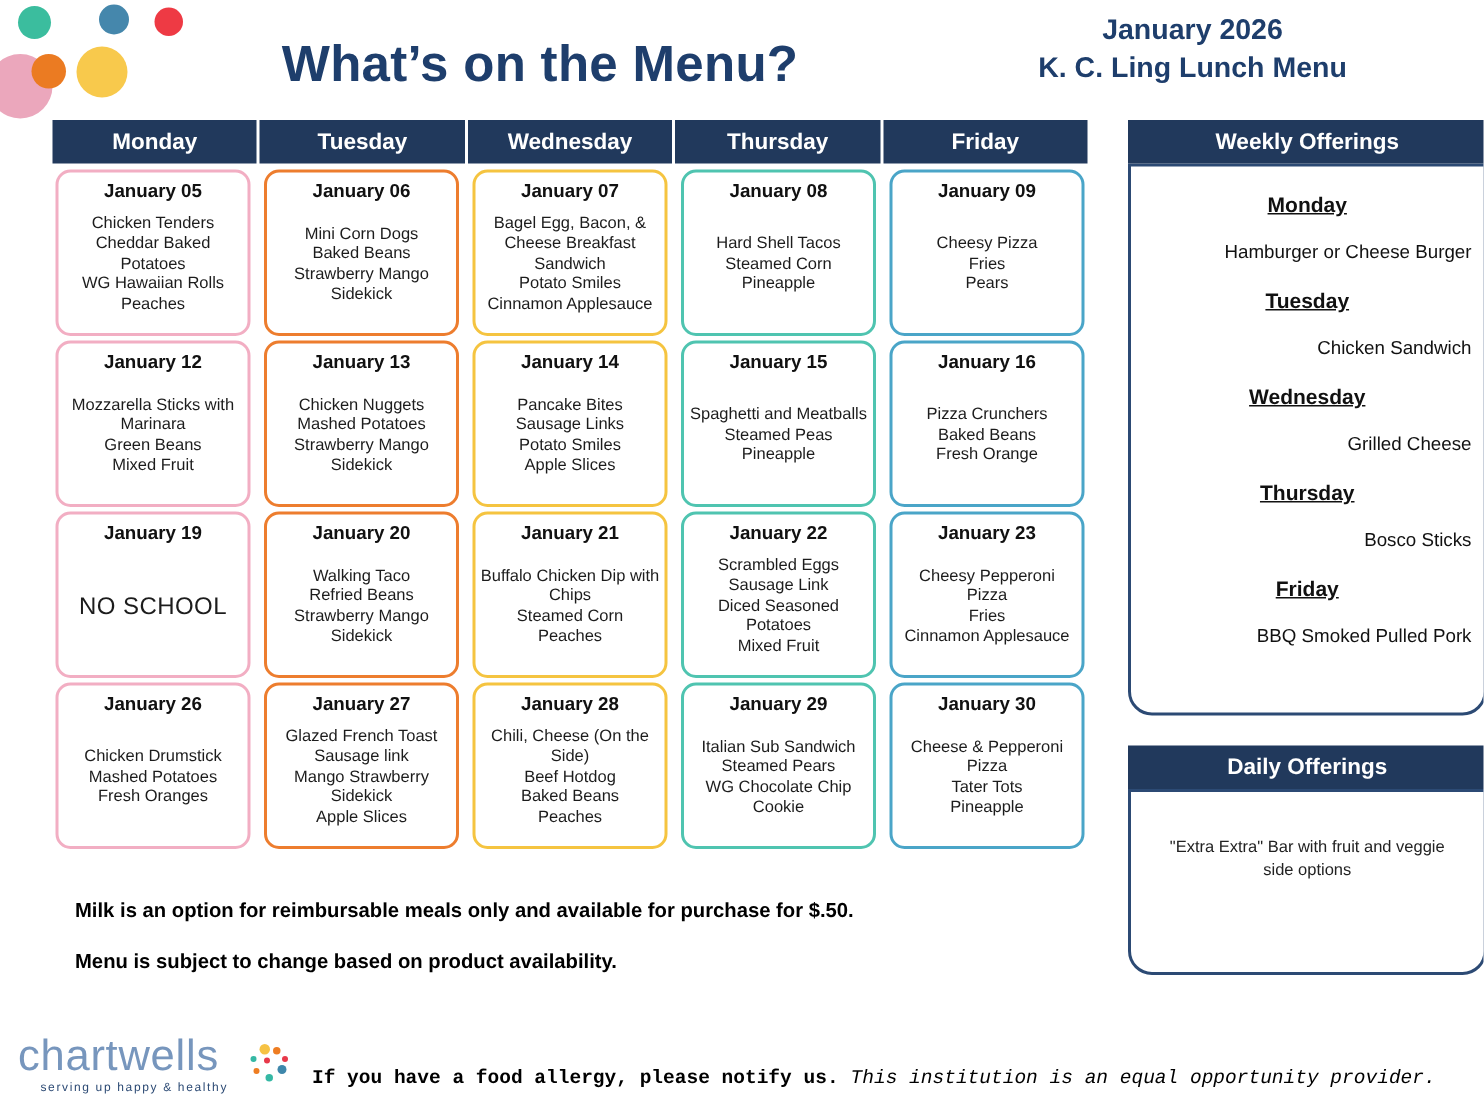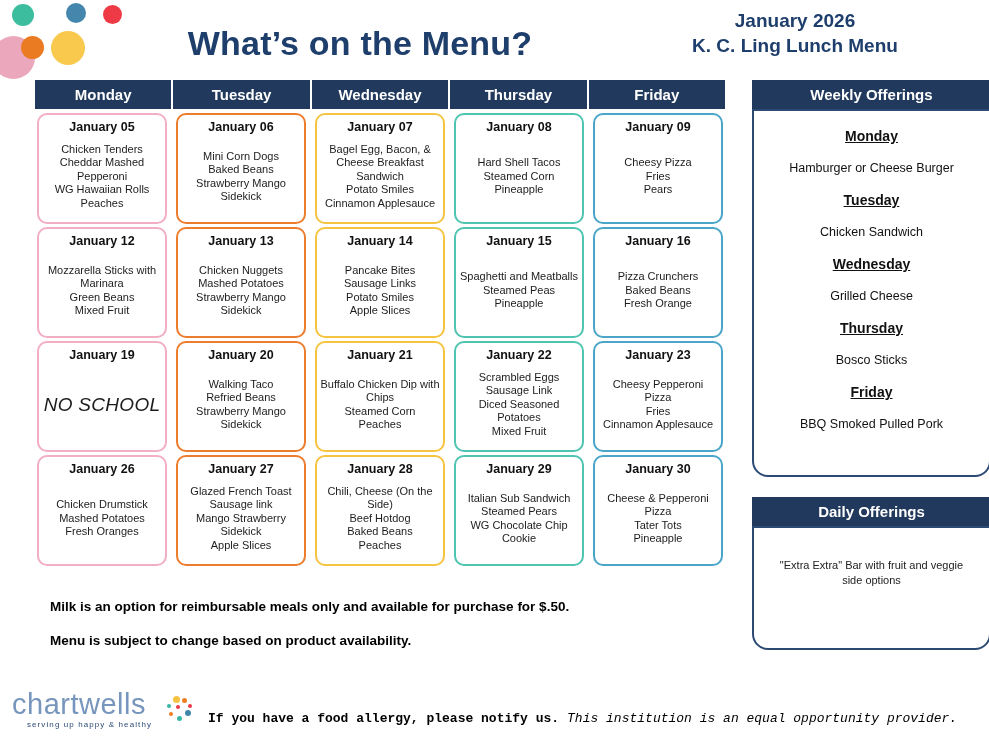--- a/index.html
+++ b/index.html
@@ -40,34 +40,34 @@
   .card{
     height:111px;border:2px solid #ccc;border-radius:10px;background:#fff;
     box-sizing:border-box;display:flex;flex-direction:column;padding:5px 3px 3px;
     overflow:hidden;
   }
   .card-date{font-weight:bold;font-size:12.5px;text-align:center;color:#111;}
   .card-items{
     flex:1;display:flex;flex-direction:column;justify-content:center;
     font-size:11px;line-height:1.22;text-align:center;color:#1c1c1c;
   }
-  .card-items .no-school{font-size:19px;letter-spacing:.3px;font-style:italic;}
+  .card-items .no-school{font-size:16px;letter-spacing:.3px;}
 
   
   .sidebar{position:absolute;left:752px;top:80px;width:239px;}
   .panel-header{
     background:#21395c;color:#fff;font-weight:bold;font-size:15px;
     text-align:center;height:29px;line-height:29px;position:relative;z-index:2;
   }
   .weekly-body{
     border:2px solid #2c4a74;border-radius:0 0 16px 16px;background:#fff;
     height:368px;box-sizing:border-box;padding:0 8px;
   }
   .wk-day{font-weight:bold;text-decoration:underline;font-size:14px;text-align:center;margin:17px 0 0;}
-  .wk-item{font-size:12.5px;text-align:center;margin:17px 0 0;}
+  .wk-item{font-size:12.5px;text-align:right;margin:17px 0 0;}
   .daily{margin-top:20px;}
   .daily-body{
     border:2px solid #2c4a74;border-radius:0 0 16px 16px;background:#fff;
     height:124px;box-sizing:border-box;padding:30px 16px 0;
     font-size:11px;line-height:1.35;text-align:center;color:#222;
   }
 
   
   .note{position:absolute;left:50px;font-size:13.5px;font-weight:bold;color:#000;}
   .note1{top:599px;}
@@ -116,21 +116,21 @@
       <div class="day-header">Tuesday</div>
       <div class="day-header">Wednesday</div>
       <div class="day-header">Thursday</div>
       <div class="day-header">Friday</div>
     </div>
   <div class="cards" id="cardsGrid">
       <div class="card" style="border-color: rgb(242, 174, 195);">
         <div class="card-date">January 05</div>
         <div class="card-items">
           <div>Chicken Tenders</div>
-          <div>Cheddar Mashed Pepperoni</div>
+          <div>Cheddar Baked Potatoes</div>
           <div>WG Hawaiian Rolls</div>
           <div>Peaches</div>
         </div>
       </div>
       <div class="card" style="border-color: rgb(237, 125, 46);">
         <div class="card-date">January 06</div>
         <div class="card-items">
           <div>Mini Corn Dogs</div>
           <div>Baked Beans</div>
           <div>Strawberry Mango Sidekick</div>

